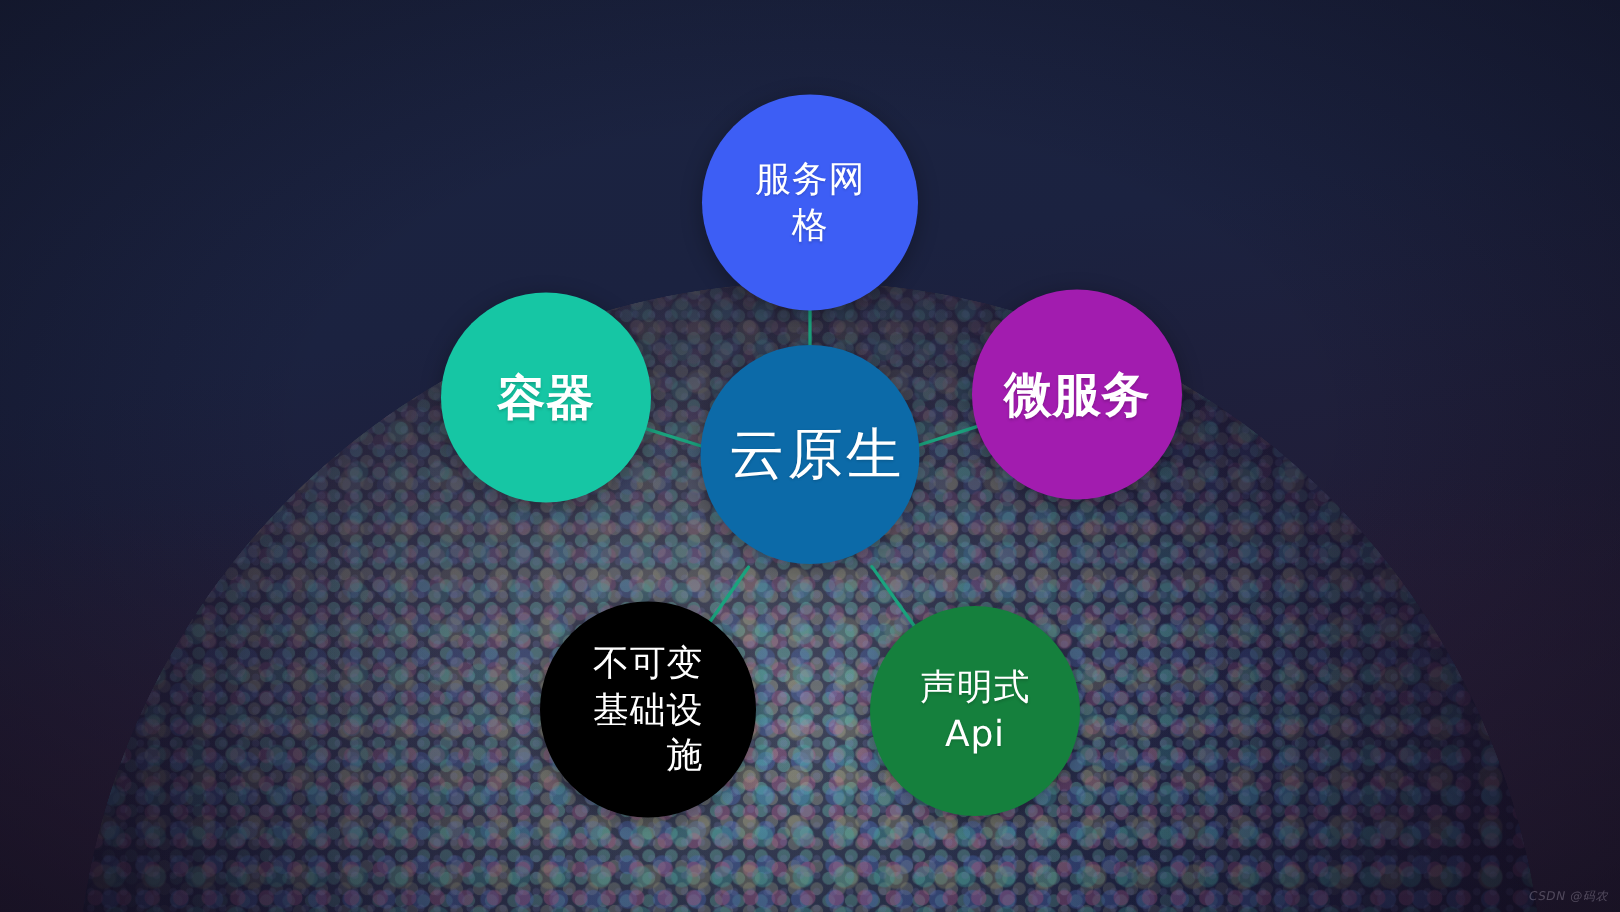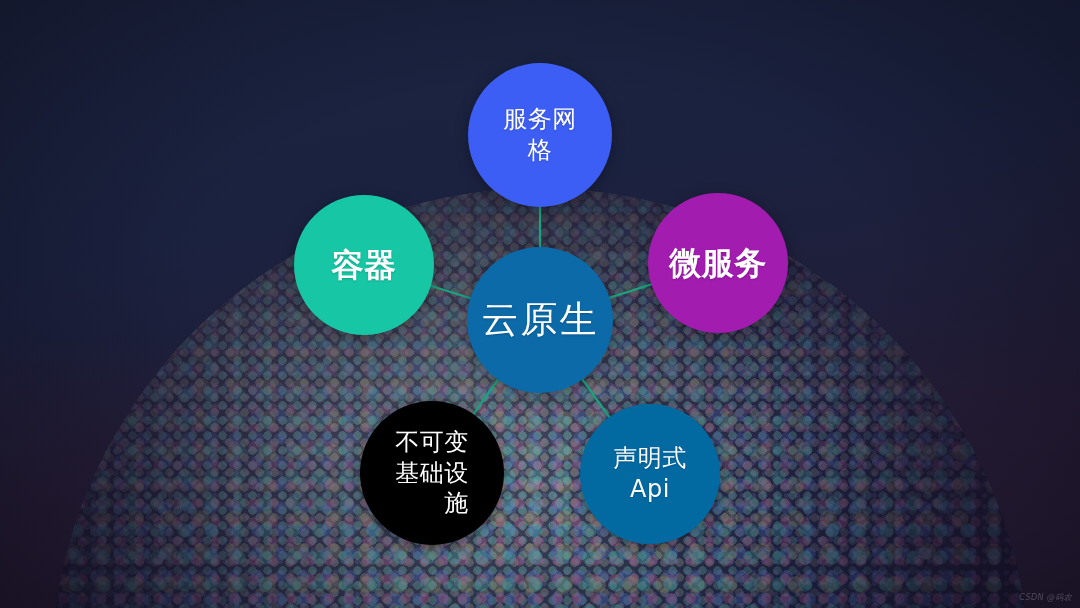--- a/index.html
+++ b/index.html
@@ -187,25 +187,25 @@
           <span class="label">容器</span>
         </div>
         <div class="node node-sat" style="left: 648px; top: 193px; width: 140px; height: 140px; background: #a21caf;">
           <span class="label">微服务</span>
         </div>
         <div class="node node-sm" style="left: 360px; top: 401px; width: 144px; height: 144px; background: #000000; text-align: right;">
           <span class="label">不可变
 基础设
 施</span>
         </div>
-        <div class="node node-sm" style="left: 580px; top: 404px; width: 140px; height: 140px; background: #0369a1;">
+        <div class="node node-sm" style="left: 580px; top: 404px; width: 140px; height: 140px; background: #15803d;">
           <span class="label">声明式
 Api</span>
         </div>
-        <div class="node node-center" style="left: 467px; top: 247px; width: 146px; height: 146px; background: rgb(12, 106, 168);">
+        <div class="node node-center" style="left: 467px; top: 230px; width: 146px; height: 146px; background: rgb(12, 106, 168); justify-content: flex-end;">
           <span class="label">云原生</span>
         </div>
       </div>
   </div>
 
   <div class="watermark">CSDN @码农</div>
 
 </div>
 
 </body></html>

